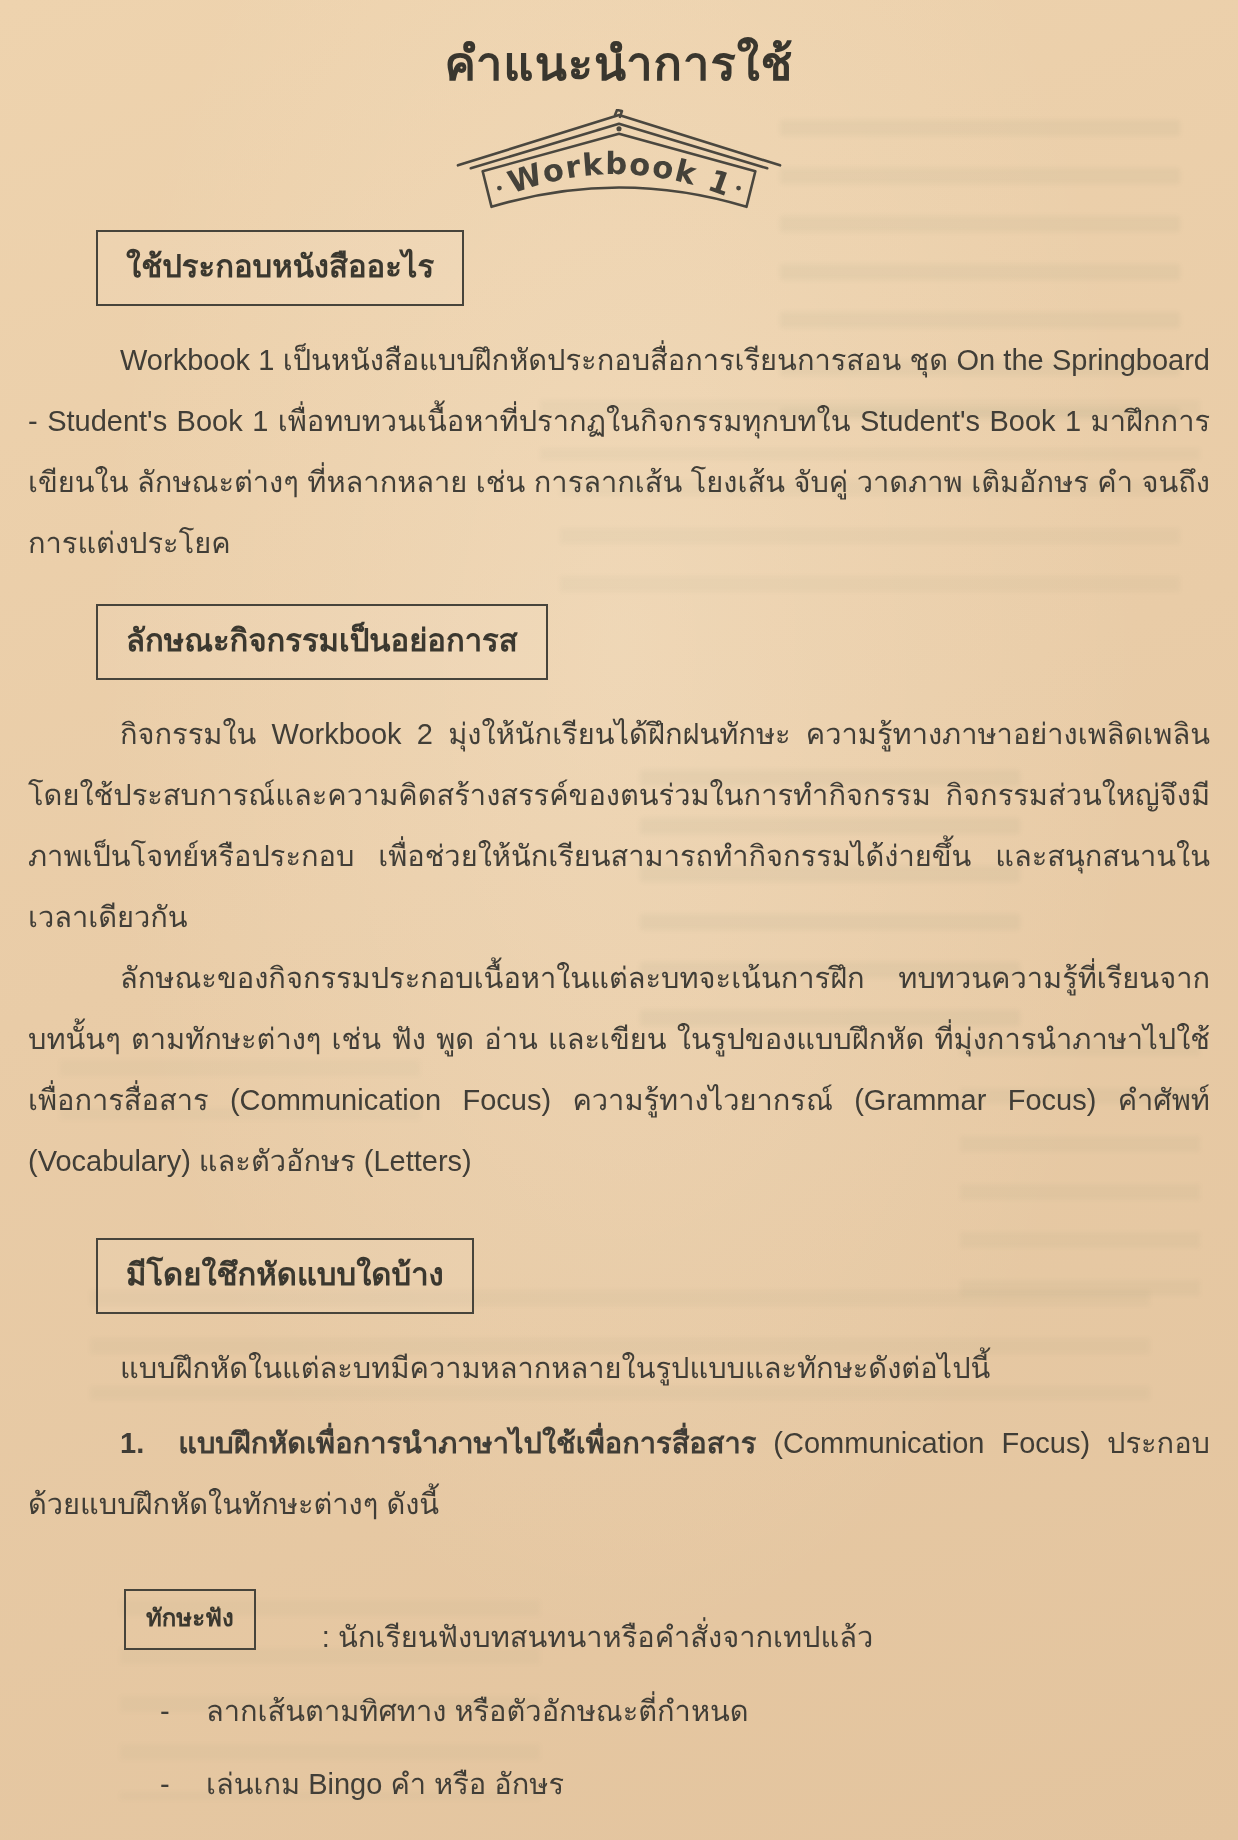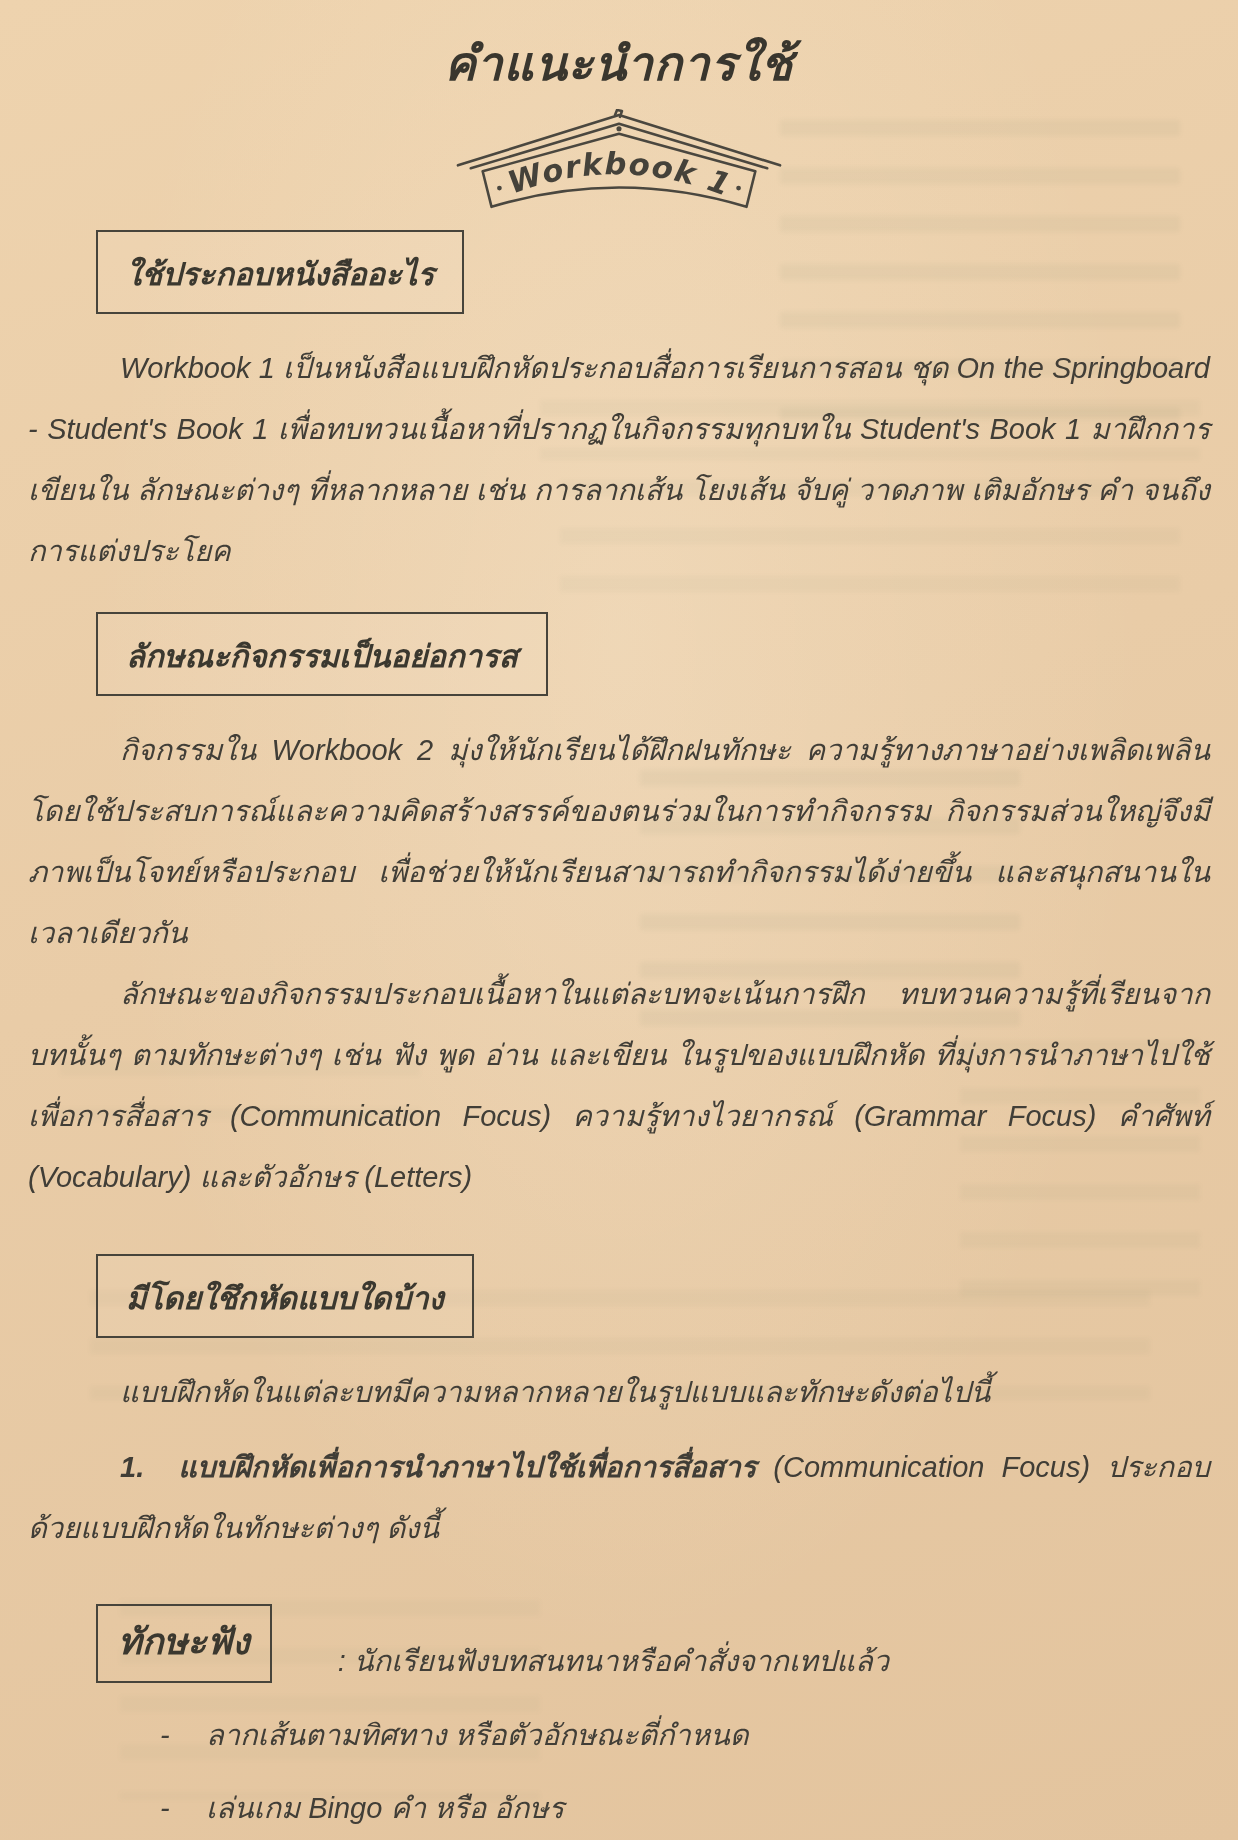--- a/index.html
+++ b/index.html
@@ -9,21 +9,20 @@
     background:#d9bd98;
   }
   .page{
     position:relative;
     width:1238px;height:1840px;
     overflow:hidden;
     color:#403d36;
     background:
       radial-gradient(ellipse at 50% 35%, rgba(255,245,225,.25), rgba(0,0,0,0) 60%),
       linear-gradient(160deg,#eed3ae 0%, #e9cca7 45%, #e3c49e 100%);
-    font-style: italic;
   }
   
   .bleed{
     position:absolute;
     opacity:.10;
     filter:blur(2.5px);
     background:repeating-linear-gradient(
       180deg,
       rgba(88,110,80,.55) 0 16px,
       rgba(88,110,80,0) 16px 48px);
@@ -52,21 +51,21 @@
     margin:8px auto 0;
   }
   .logo-wrap svg{display:block;width:100%;height:auto;}
 
   .content{position:relative;padding:0 28px;}
 
   .box-heading{
     display:inline-block;
     margin:4px 0 0 68px;
     border:2.5px solid #47443b;
-    padding:17px 28px 13px;
+    padding:9px 28px 13px;
     font-size:31px;
     font-weight:bold;
     color:#3b382f;
     background:rgba(255,248,235,.08);
   }
   .hd1{margin-top:14px;}
   .hd2{margin-top:30px;}
   .hd3{margin-top:46px;}
 
   .para{
@@ -89,24 +88,24 @@
   .item-number{font-weight:bold;padding-right:26px;}
   .item-bold{font-weight:bold;margin-left:8px;}
 
   .skill-row{
     display:flex;
     align-items:center;
     margin-top:44px;
   }
   .skill-box{
     flex:none;
-    margin-left:68px;
+    margin-left:96px;
     border:2.5px solid #47443b;
     padding:7px 20px 11px;
-    font-size:36px;
+    font-size:24px;
     font-weight:bold;
     color:#3b382f;
   }
   .skill-desc{
     font-size:29px;
     margin-left:66px;
     color:#413e37;
     margin-top:35px;
   }
   .bullets{margin:6px 0 0;}

